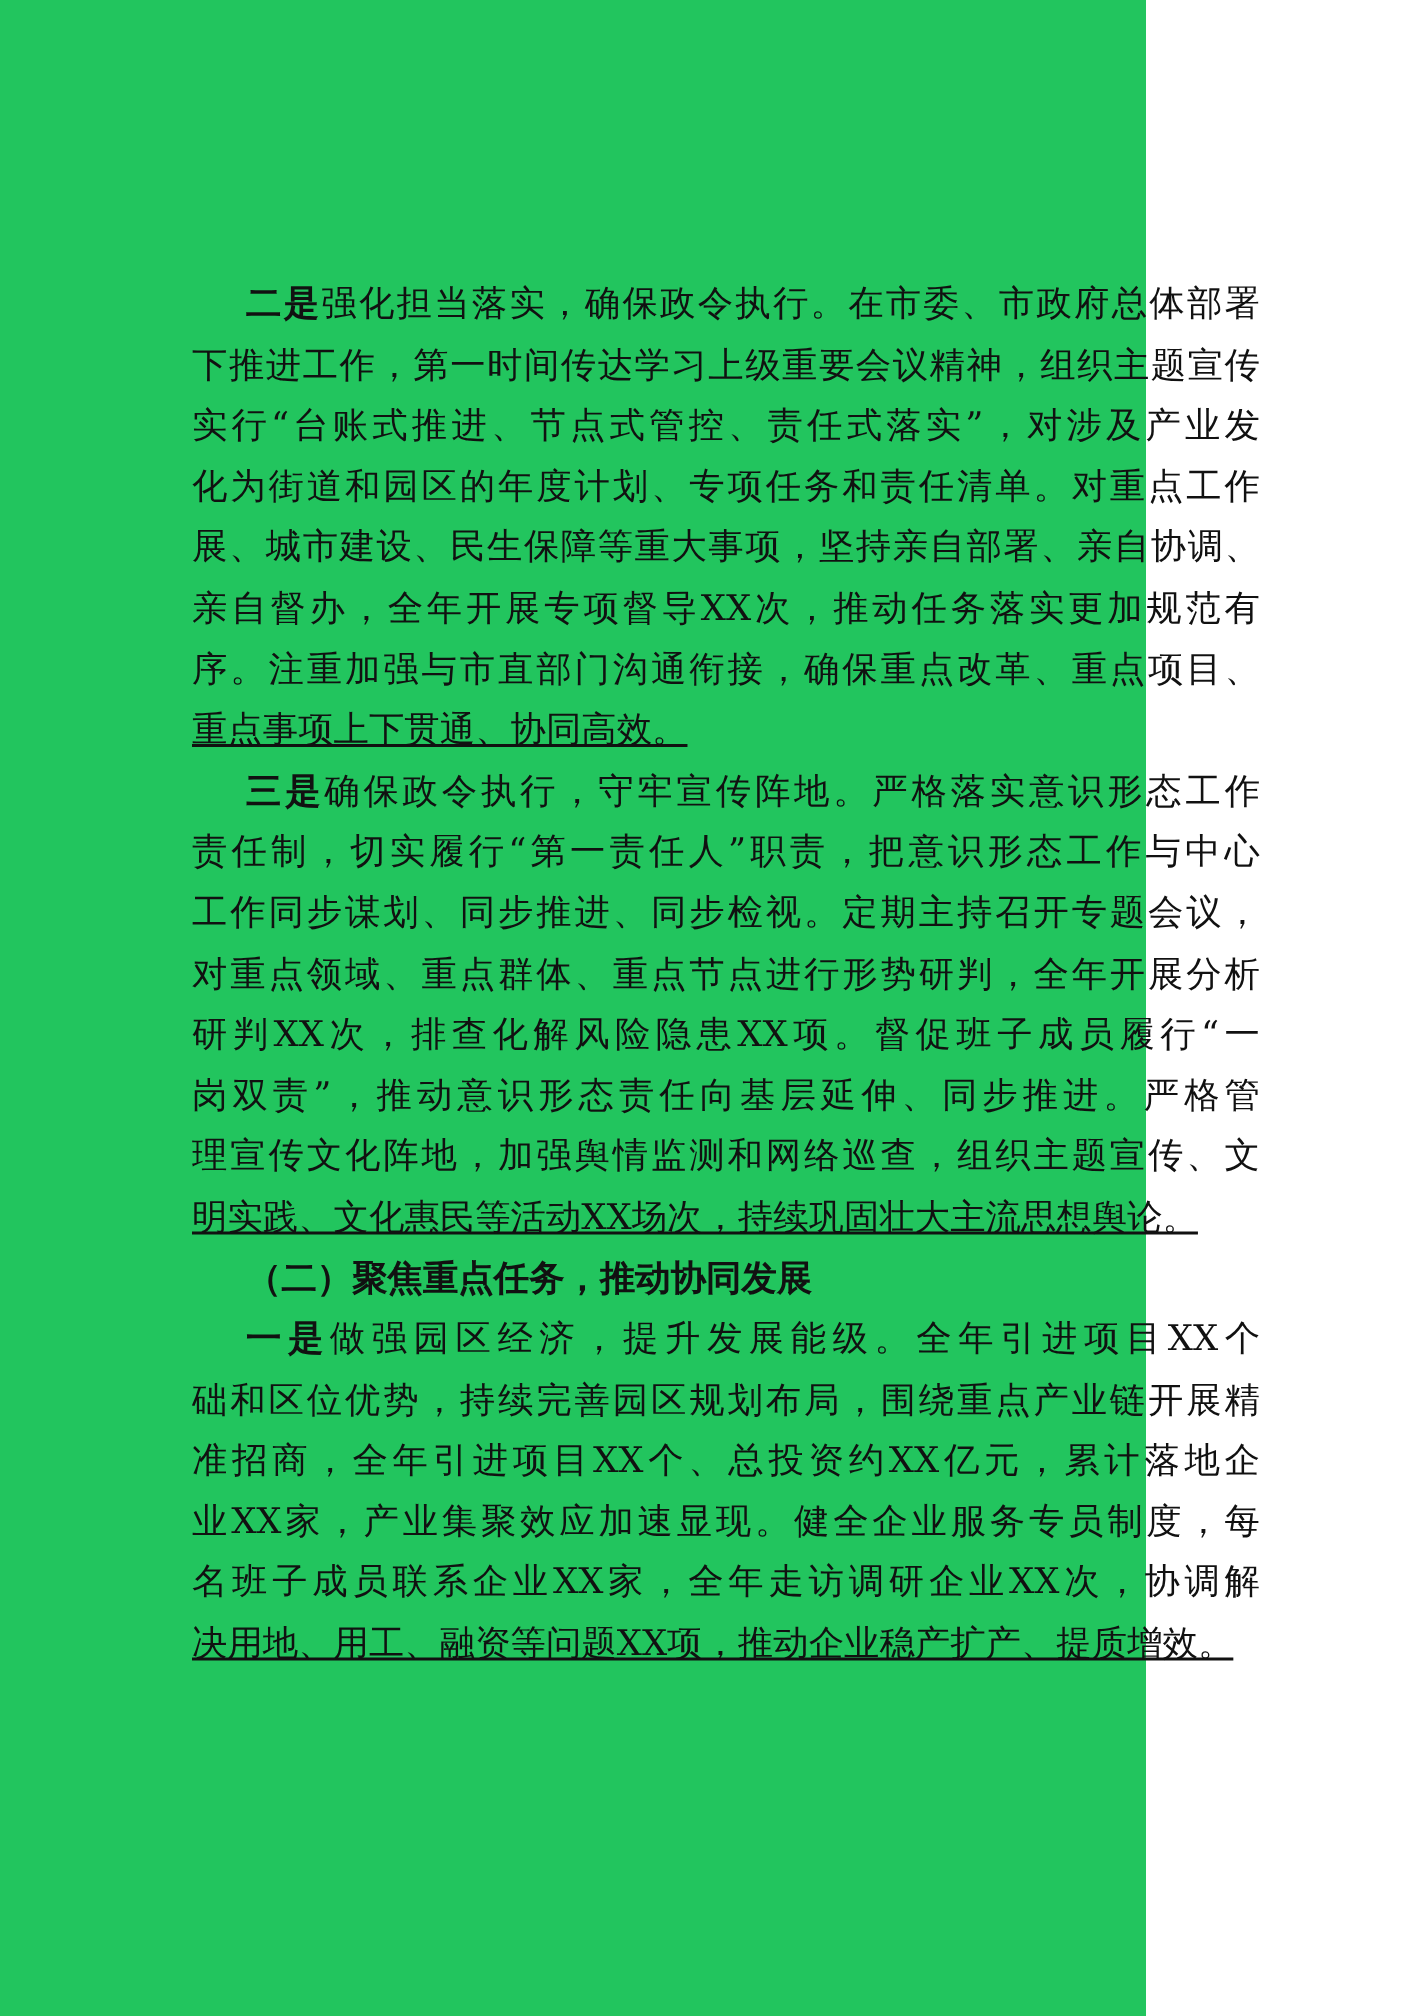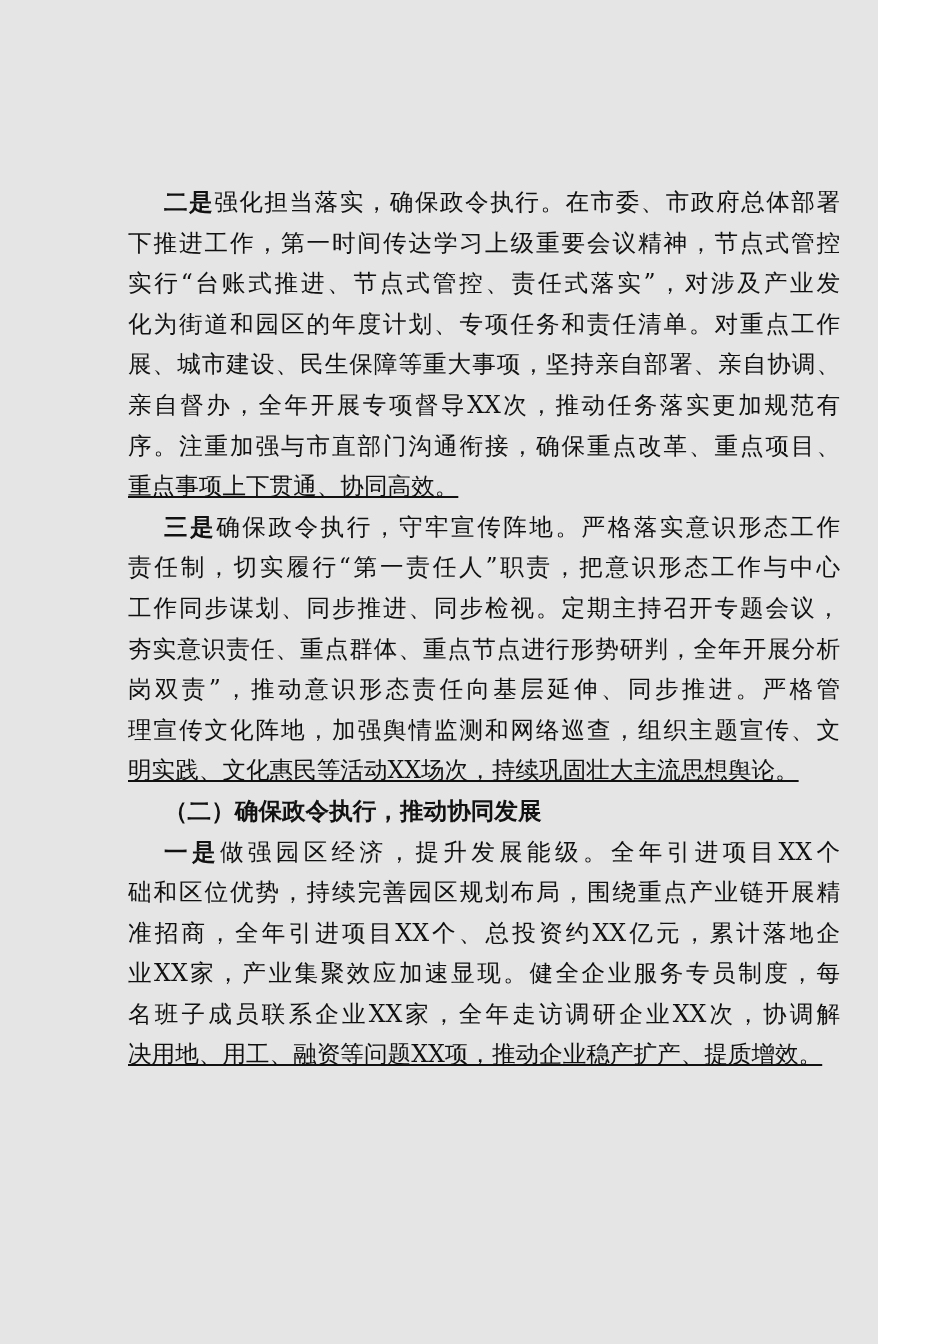--- a/index.html
+++ b/index.html
@@ -1,56 +1,57 @@
 <!DOCTYPE html>
 <html><head>
 <meta charset="utf-8">
 <style>
   html, body { margin: 0; padding: 0; background: #ffffff; }
   body { width: 950px; height: 1344px; position: relative; overflow: hidden; }
-  .page { position: absolute; left: 0; top: 0; width: 878px; height: 1344px; background: #e5e5e5; }
+  .page { position: absolute; left: 0; top: 0; width: 764px; height: 1344px; background: #22c55e; }
   .body-text {
     position: absolute; left: 128px; top: 182px; width: 712px;
     font-family: "DejaVu Serif", "Liberation Serif", serif;
     font-size: 23.6px; color: #111; line-height: 40.6px;
   }
   .line { display: block; white-space: nowrap; text-align: justify; text-align-last: justify; height: 40.6px; }
   .line.last { text-align-last: left; text-decoration: underline; }
   .line.indent { padding-left: 36px; }
   .lead { font-weight: bold; }
   .heading { display: block; white-space: nowrap; height: 40.6px; padding-left: 36px; font-weight: bold; font-family: "DejaVu Sans", "Liberation Sans", sans-serif; }
 </style>
 </head>
 <body>
 
 <div class="page">
   <div class="body-text">
 
     <div>
       <span class="line indent"><span class="lead">二是</span><span>强化担当落实，确保政令执行。在市委、市政府总体部署</span></span>
-      <span class="line">下推进工作，第一时间传达学习上级重要会议精神，节点式管控</span>
+      <span class="line">下推进工作，第一时间传达学习上级重要会议精神，组织主题宣传</span>
       <span class="line">实行“台账式推进、节点式管控、责任式落实”，对涉及产业发</span>
       <span class="line">化为街道和园区的年度计划、专项任务和责任清单。对重点工作</span>
       <span class="line">展、城市建设、民生保障等重大事项，坚持亲自部署、亲自协调、</span>
       <span class="line">亲自督办，全年开展专项督导XX次，推动任务落实更加规范有</span>
       <span class="line">序。注重加强与市直部门沟通衔接，确保重点改革、重点项目、</span>
       <span class="line last">重点事项上下贯通、协同高效。</span>
     </div>
 
     <div>
       <span class="line indent"><span class="lead">三是</span><span>确保政令执行，守牢宣传阵地。严格落实意识形态工作</span></span>
       <span class="line">责任制，切实履行“第一责任人”职责，把意识形态工作与中心</span>
       <span class="line">工作同步谋划、同步推进、同步检视。定期主持召开专题会议，</span>
-      <span class="line">夯实意识责任、重点群体、重点节点进行形势研判，全年开展分析</span>
+      <span class="line">对重点领域、重点群体、重点节点进行形势研判，全年开展分析</span>
+      <span class="line">研判XX次，排查化解风险隐患XX项。督促班子成员履行“一</span>
       <span class="line">岗双责”，推动意识形态责任向基层延伸、同步推进。严格管</span>
       <span class="line">理宣传文化阵地，加强舆情监测和网络巡查，组织主题宣传、文</span>
       <span class="line last">明实践、文化惠民等活动XX场次，持续巩固壮大主流思想舆论。</span>
     </div>
 
-    <span class="heading">（二）确保政令执行，推动协同发展</span>
+    <span class="heading">（二）聚焦重点任务，推动协同发展</span>
 
     <div>
       <span class="line indent"><span class="lead">一是</span><span>做强园区经济，提升发展能级。全年引进项目XX个</span></span>
       <span class="line">础和区位优势，持续完善园区规划布局，围绕重点产业链开展精</span>
       <span class="line">准招商，全年引进项目XX个、总投资约XX亿元，累计落地企</span>
       <span class="line">业XX家，产业集聚效应加速显现。健全企业服务专员制度，每</span>
       <span class="line">名班子成员联系企业XX家，全年走访调研企业XX次，协调解</span>
       <span class="line last">决用地、用工、融资等问题XX项，推动企业稳产扩产、提质增效。</span>
     </div>
 

